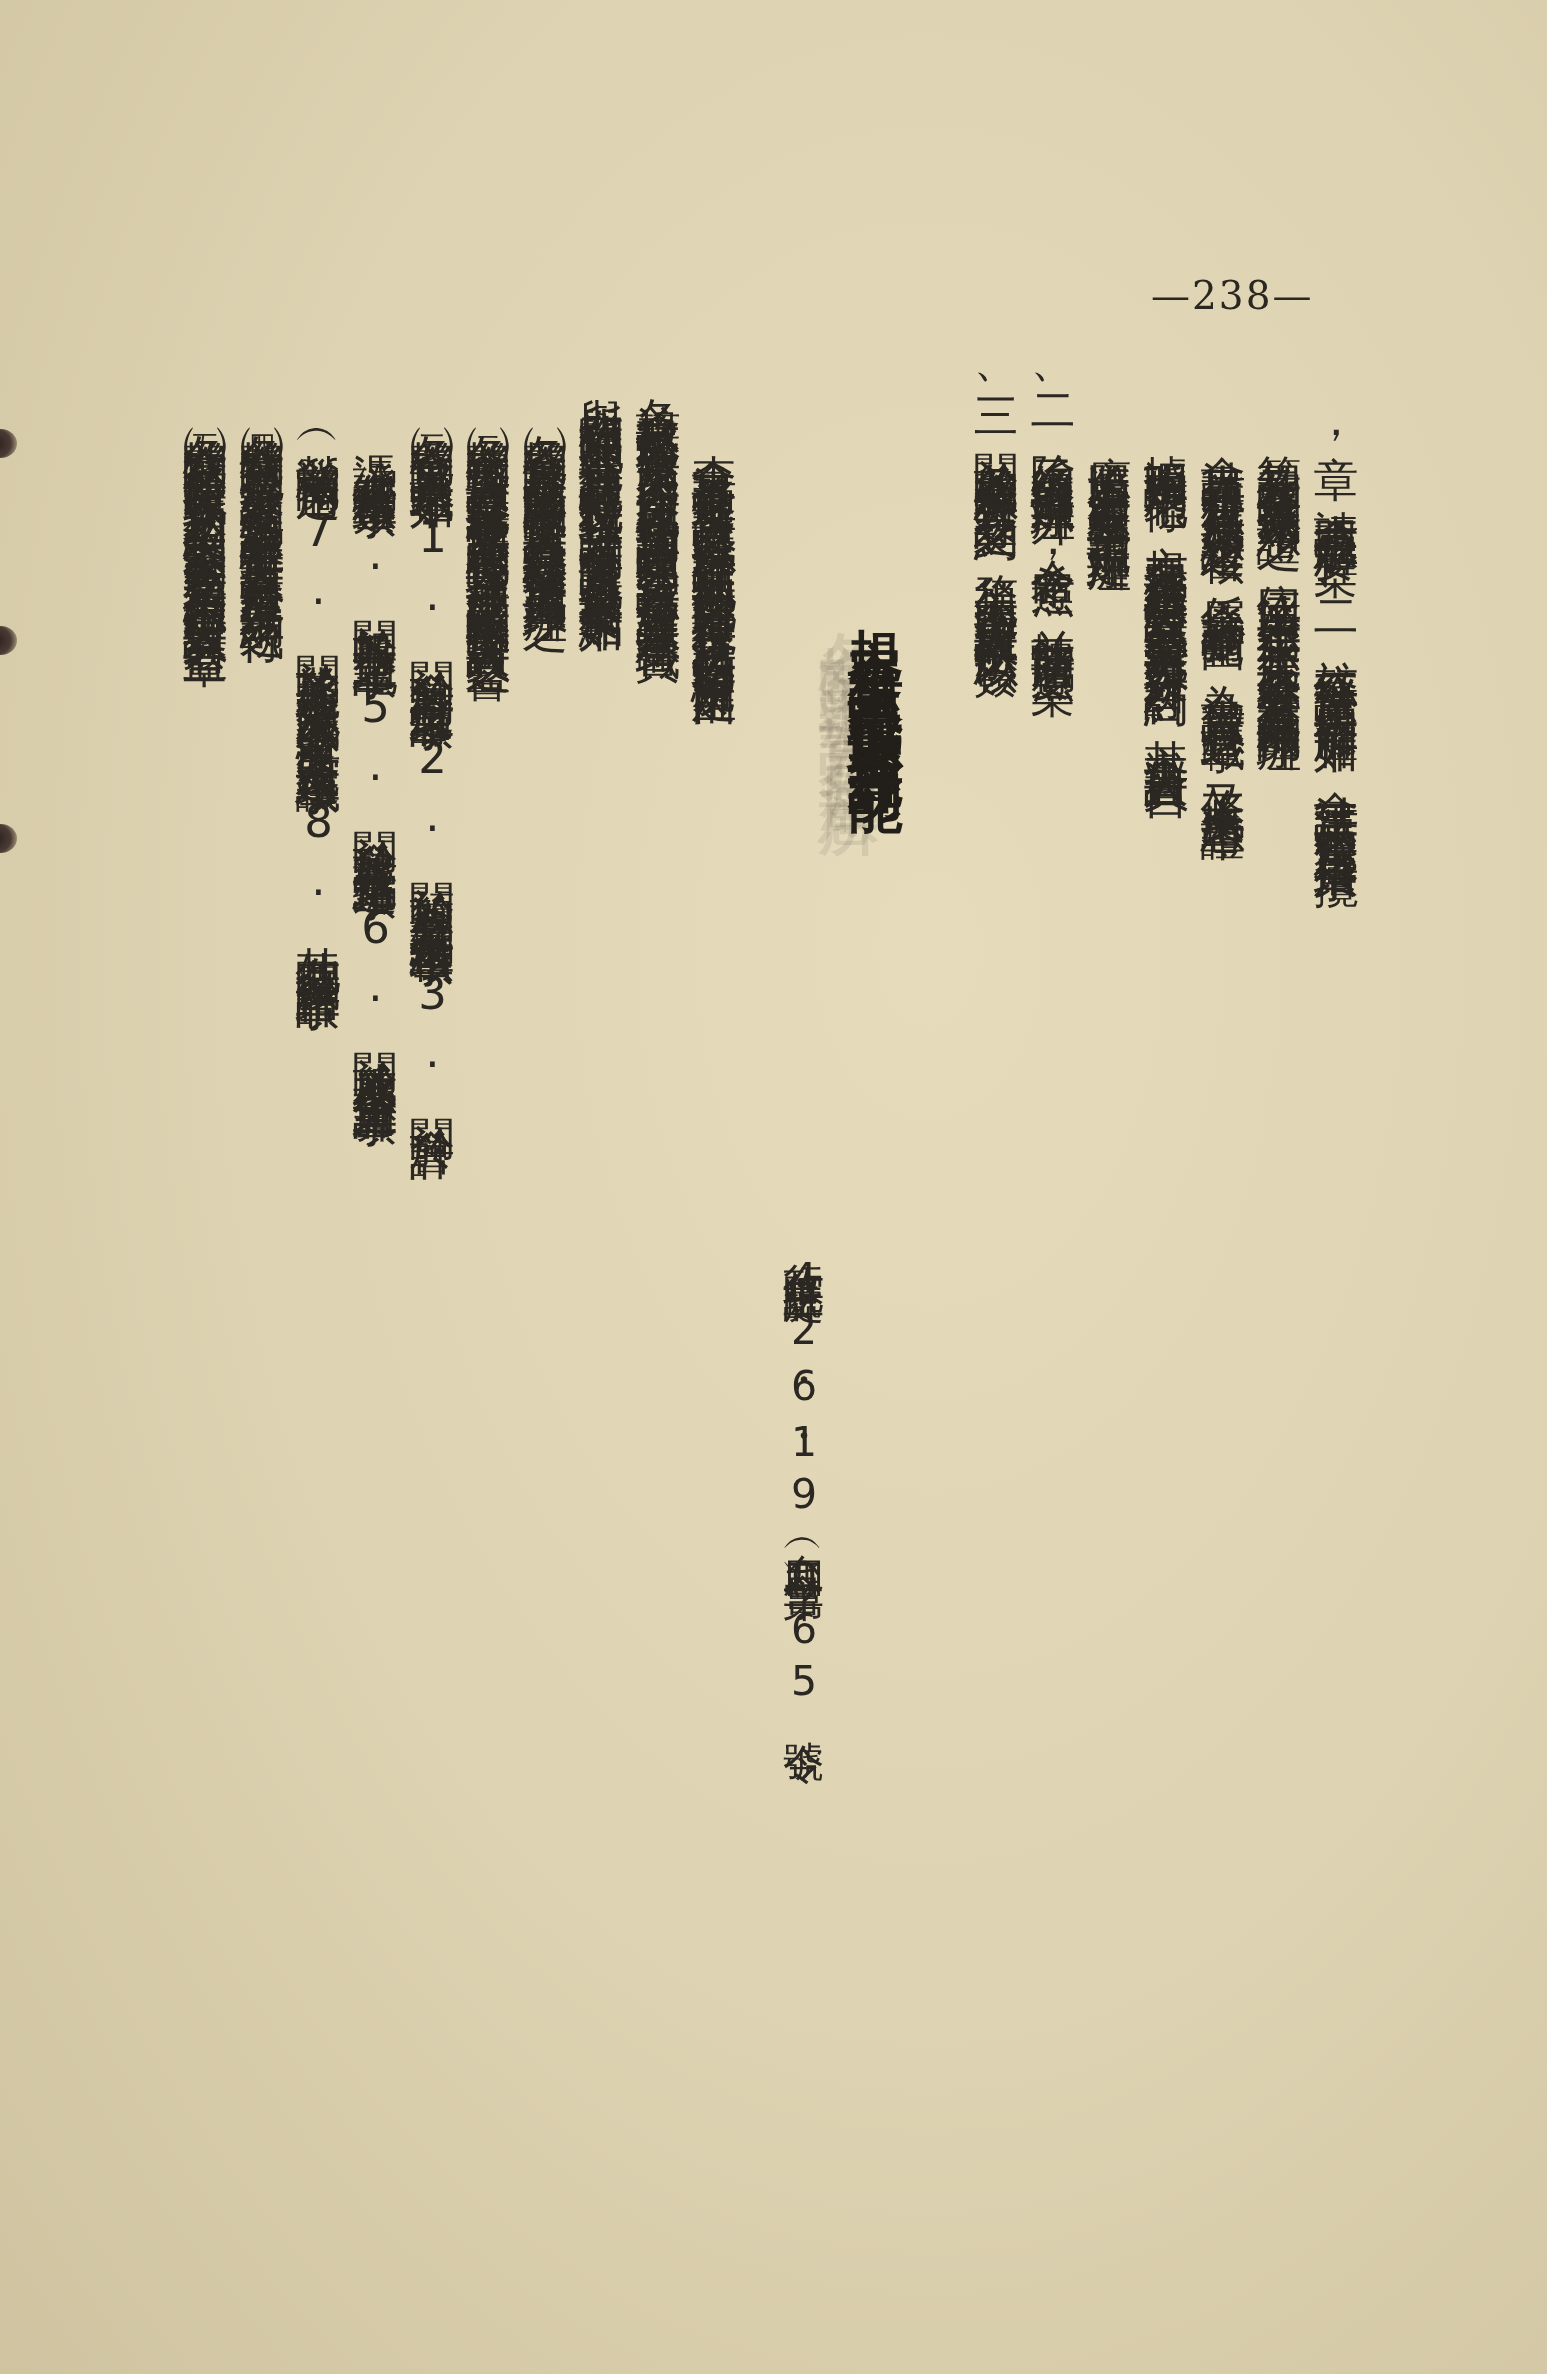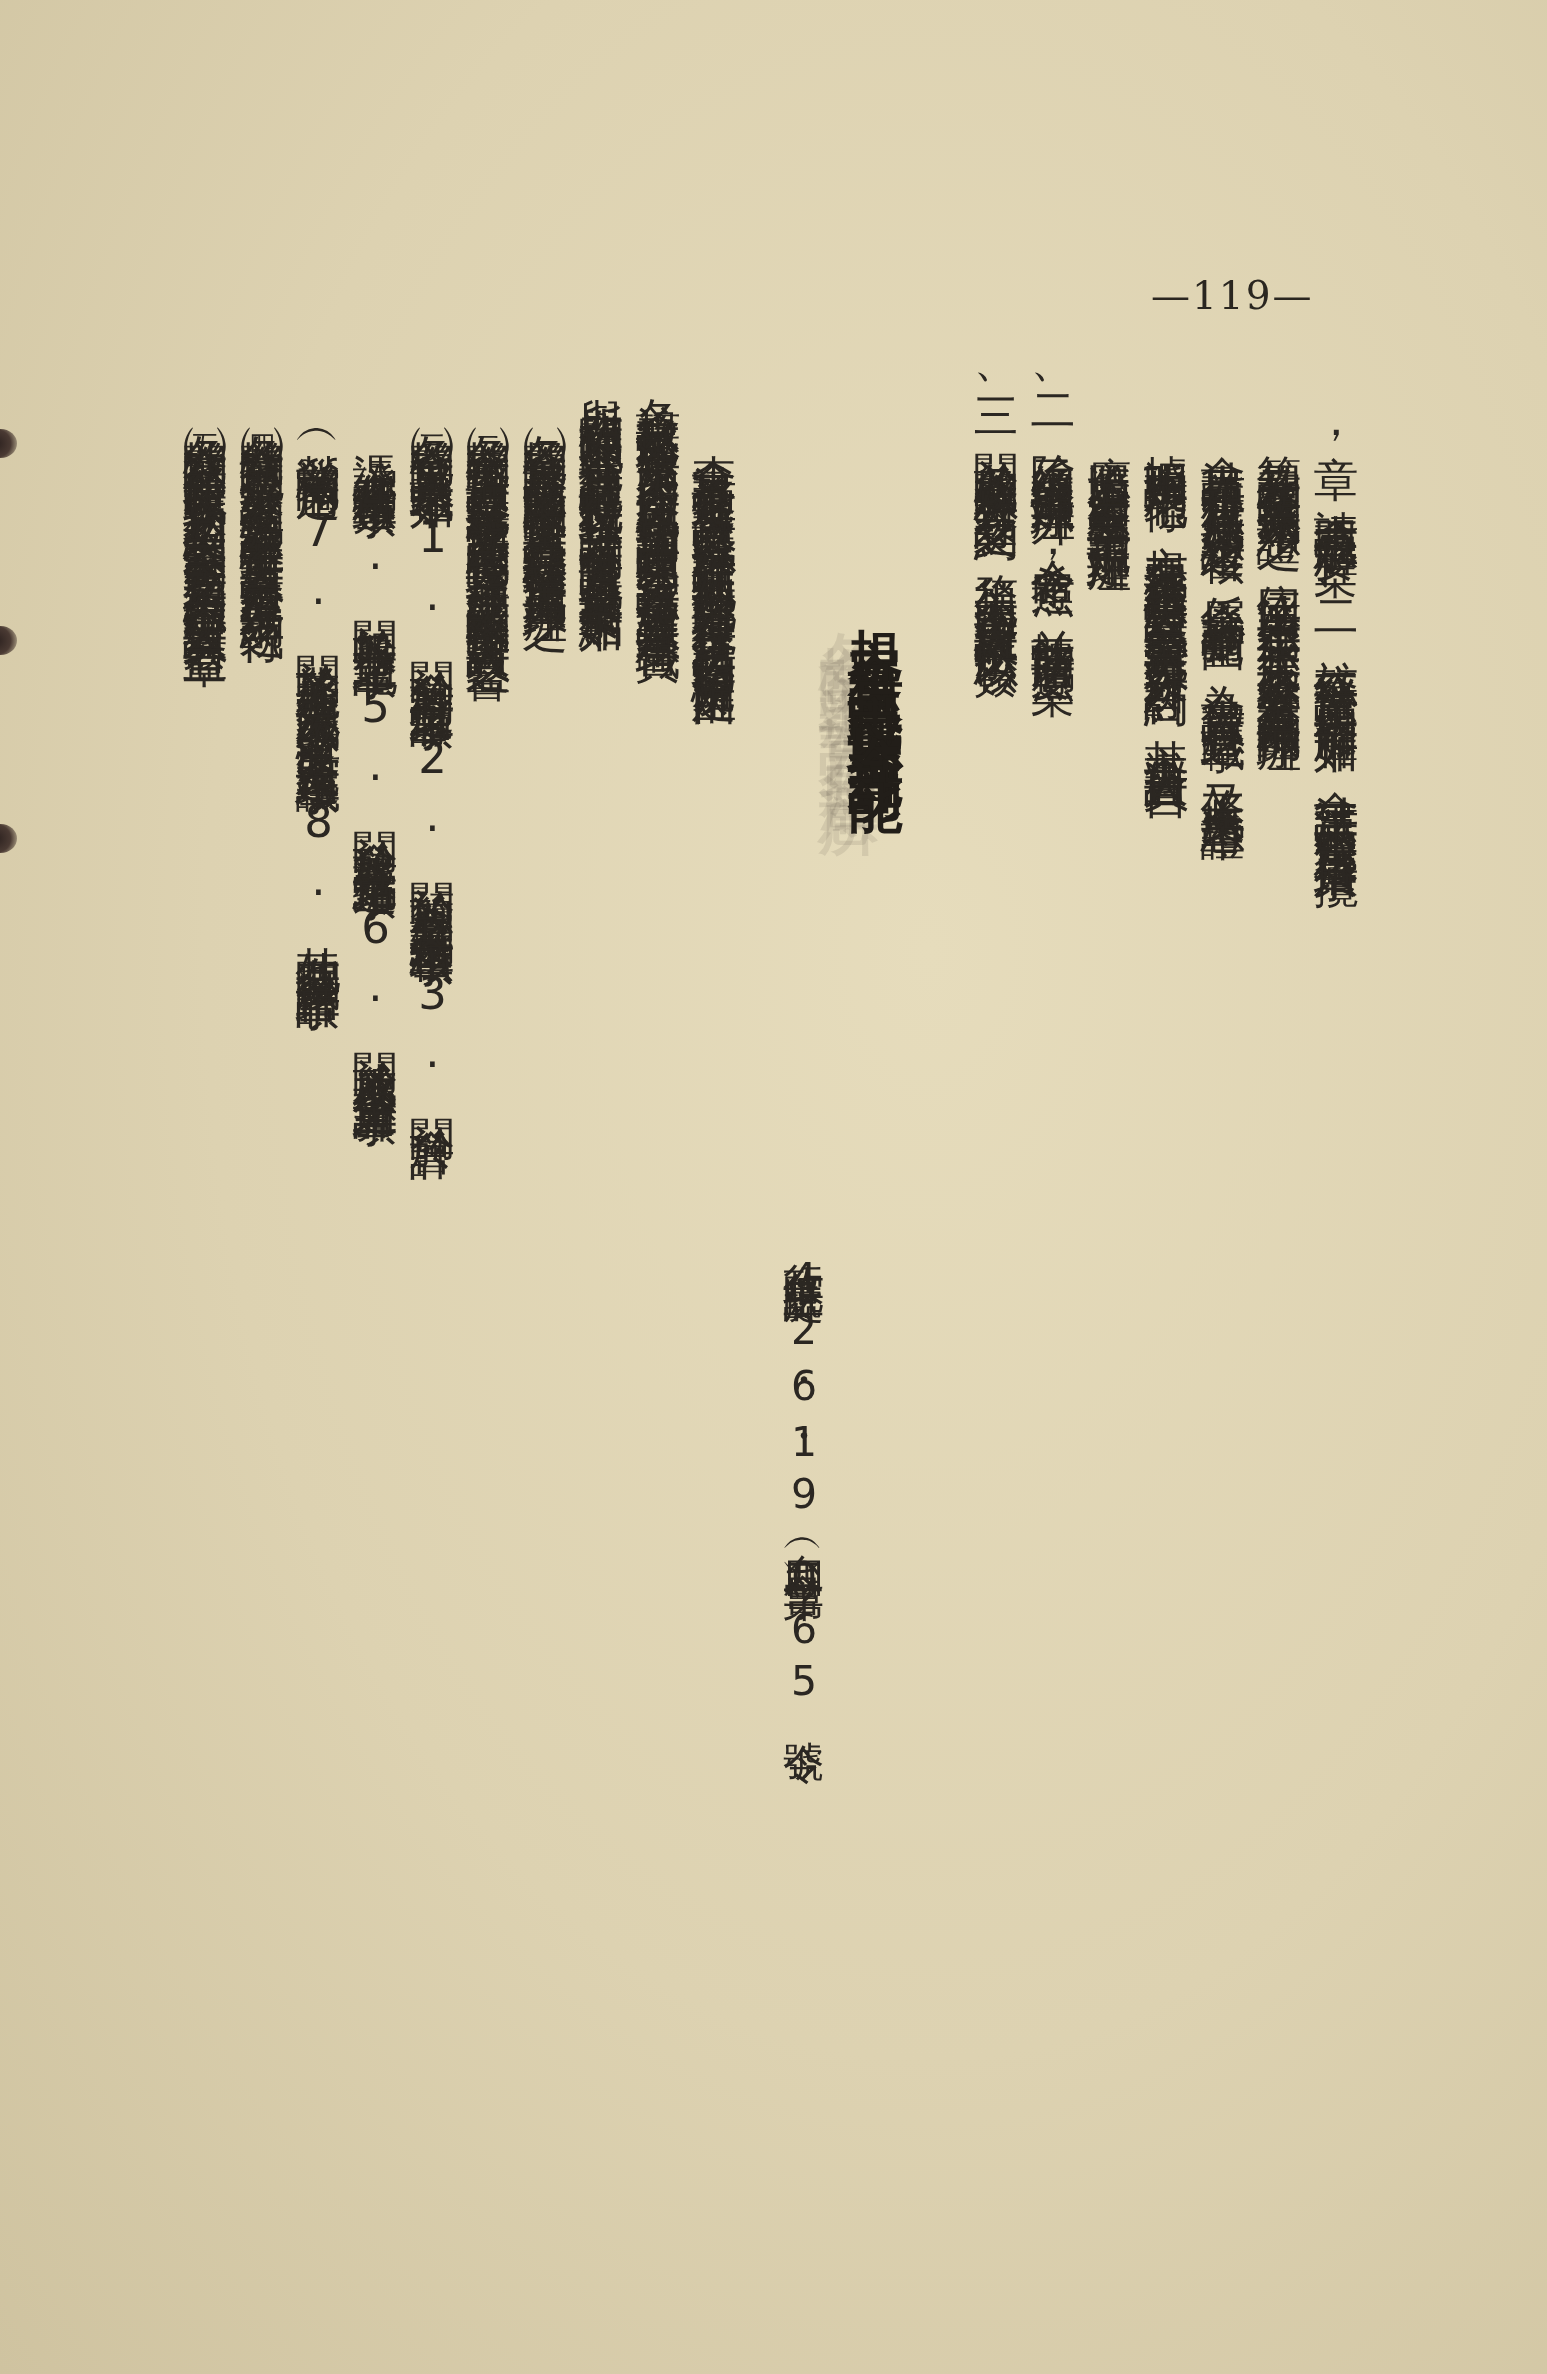--- a/index.html
+++ b/index.html
@@ -75,21 +75,21 @@
 <body>
 
 <div class="page">
 
   <div class="hole" style="top:429px;"></div>
   <div class="hole" style="top:626px;"></div>
   <div class="hole" style="top:824px;"></div>
 
   <div class="bleed" style="left:809px; top:585px;">各機關主辦會計人員應注意所</div>
 
-  <div class="page-number">—119—</div>
+  <div class="page-number">—238—</div>
 
   <div class="col" style="left:1314px; top:419px;">章，請查照惠予解釋一案，二、玆依會計法第一百二十四條解釋如下：會計法第六十一條規定買賣貸借承攬</div>
   <div class="col" style="left:1257px; top:419px;">等契約及其有關單據為原始憑證之一，依同法第六十條第六十二條第八十二條及公有營業公有事業機關辦理</div>
   <div class="col" style="left:1201px; top:419px;">會計人員暫行規程第八條原始憑證之審核，係屬會計事務範圍，為會計人員應有之職掌。又修正支出憑證單</div>
   <div class="col" style="left:1144px; top:419px;">據證明規則第七條，亦規定各種憑證應由會計人員簽名蓋章臺灣電力公司對外所訂合約，其主辦會計人員自</div>
   <div class="col" style="left:1087px; top:419px;">應遵照本處台四六處會五字第十三號規定辦理。</div>
   <div class="col" style="left:1031px; top:363px;">二、除函復經濟部查照辦理外，令希遵照，並轉飭所屬遵照一案。</div>
   <div class="col" style="left:974px; top:363px;">三、關於各機關學校對外簽訂之契約，務須先交由主辦會計人員依法予以核簽。</div>
 
   <div class="col title" style="left:848px; top:585px;">規定會計人員職責以增進會計功能</div>

